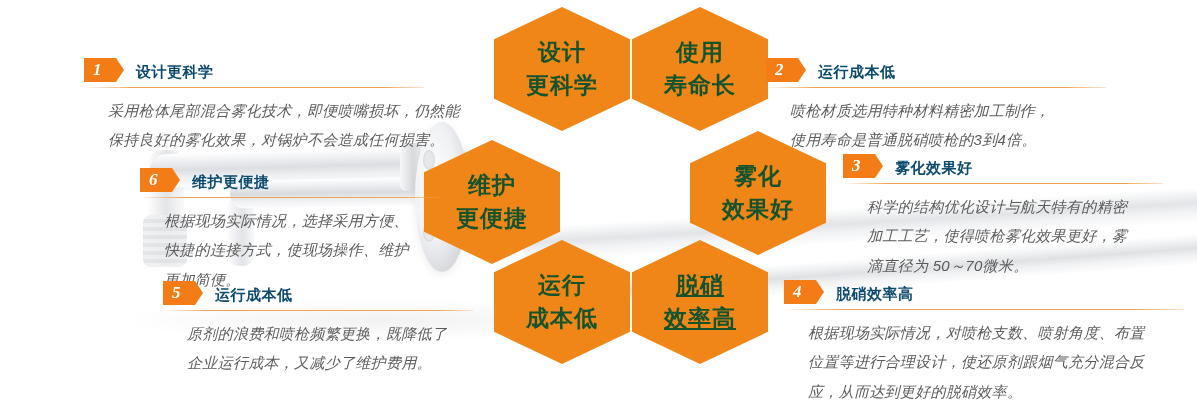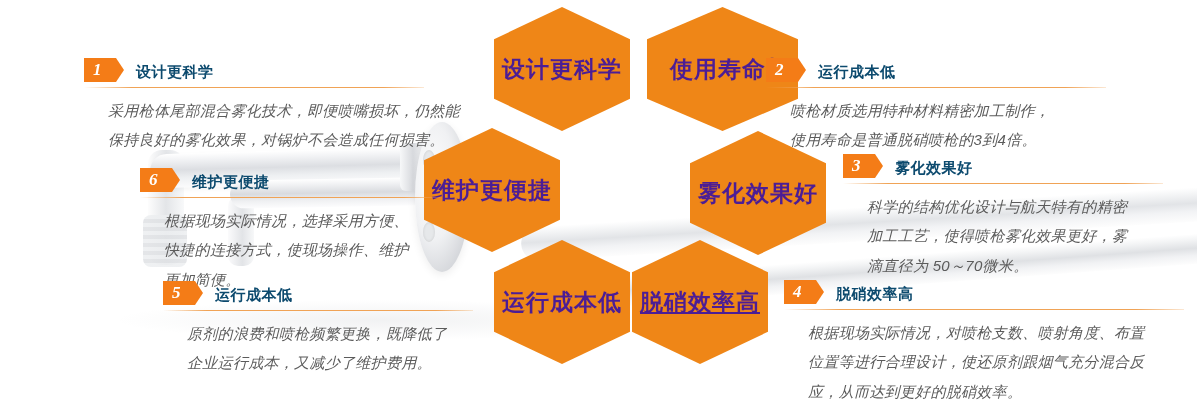--- a/index.html
+++ b/index.html
@@ -72,22 +72,22 @@
     position:absolute;left:120px;top:300px;width:520px;height:40px;
     background:radial-gradient(ellipse at center,rgba(120,125,135,.10),rgba(255,255,255,0) 72%);
   }
 
   
   .hex{
     position:absolute;z-index:3;
     width:136px;height:124px;
     background:var(--orange,#ef8617);
     clip-path:polygon(50% 0%,100% 26%,100% 74%,50% 100%,0% 74%,0% 26%);
-    display:flex;flex-direction:row;align-items:center;justify-content:center;
-    color:#4c1d95;font-weight:bold;font-size:23px;line-height:1.42;
+    display:flex;flex-direction:column;align-items:center;justify-content:center;
+    color:#14532d;font-weight:bold;font-size:23px;line-height:1.42;
     letter-spacing:1px;text-align:center;
   }
   .hex span{display:block;}
 
   
   .feature{position:absolute;z-index:4;}
   .feat-head{display:flex;align-items:flex-end;height:26px;}
   .badge{
     position:relative;width:40px;height:24px;flex:0 0 40px;
     background:#f47c17;
@@ -130,26 +130,26 @@
   <div class="pipe lance-cap"></div>
   <div class="pipe lance2"></div>
   <div class="softshadow"></div>
 </div>
 
 <div class="hex" style="left:494px;top:7px;">
   <span>设计</span>
   <span>更科学</span>
 </div>
 
-<div class="hex" style="left:647px;top:7px;padding-left:15px;">
+<div class="hex" style="left:632px;top:7px;">
   <span>使用</span>
   <span>寿命长</span>
 </div>
 
-<div class="hex" style="left:424px;top:128px;">
+<div class="hex" style="left:424px;top:140px;">
   <span>维护</span>
   <span>更便捷</span>
 </div>
 
 <div class="hex" style="left:690px;top:131px;">
   <span>雾化</span>
   <span>效果好</span>
 </div>
 
 <div class="hex" style="left:494px;top:240px;">

